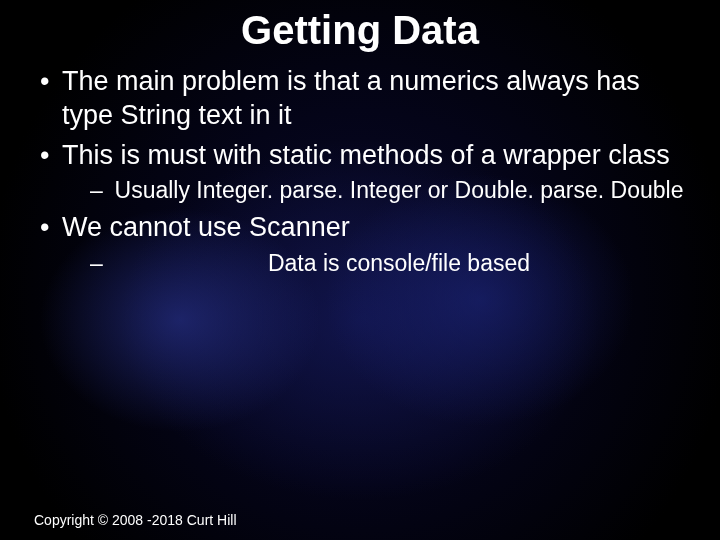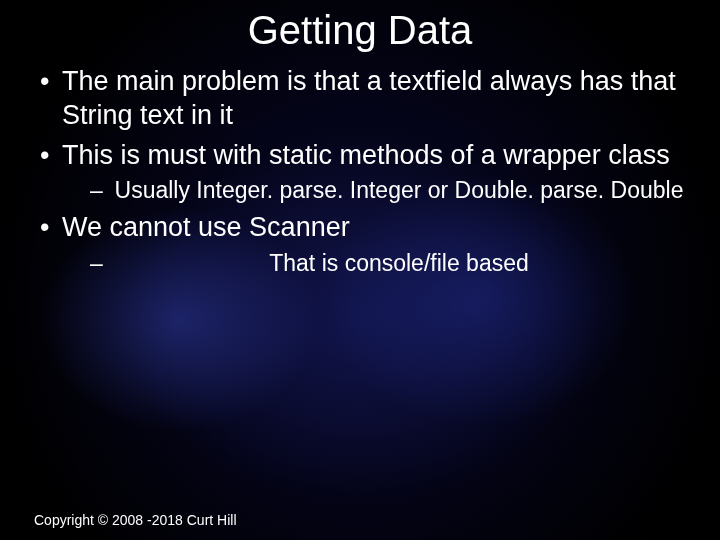--- a/index.html
+++ b/index.html
@@ -22,21 +22,21 @@
     width: 100%;
     height: 100%;
     box-sizing: border-box;
     padding: 8px 34px 0 34px;
     display: flex;
     flex-direction: column;
   }
   .title {
     text-align: center;
     font-size: 40px;
-    font-weight: normal;
+    font-weight: bold;
     margin: 0 0 12px 0;
     color: #fff;
   }
   ul.top {
     list-style: none;
     margin: 0;
     padding: 0;
     font-size: 27px;
     line-height: 1.25;
   }
@@ -81,34 +81,34 @@
   }
 </style>
 </head>
 <body>
 
 <div class="slide">
   <h1 class="title">Getting Data</h1>
 
   <ul class="top">
     <li>
-      <span>The main problem is that a textfield always has that String text in it</span>
+      <span>The main problem is that a numerics always has type String text in it</span>
     </li>
     <li>
       <span>This is must with static methods of a wrapper class</span>
       <ul class="sub">
         <li>
           <span>Usually Integer. parse. Integer or Double. parse. Double</span>
         </li>
       </ul>
     </li>
     <li>
       <span>We cannot use Scanner</span>
       <ul class="sub">
         <li>
-          <span>That is console/file based</span>
+          <span>Data is console/file based</span>
         </li>
       </ul>
     </li>
   </ul>
 
   <div class="footer">Copyright © 2008 -2018 Curt Hill</div>
 </div>
 
 </body></html>

